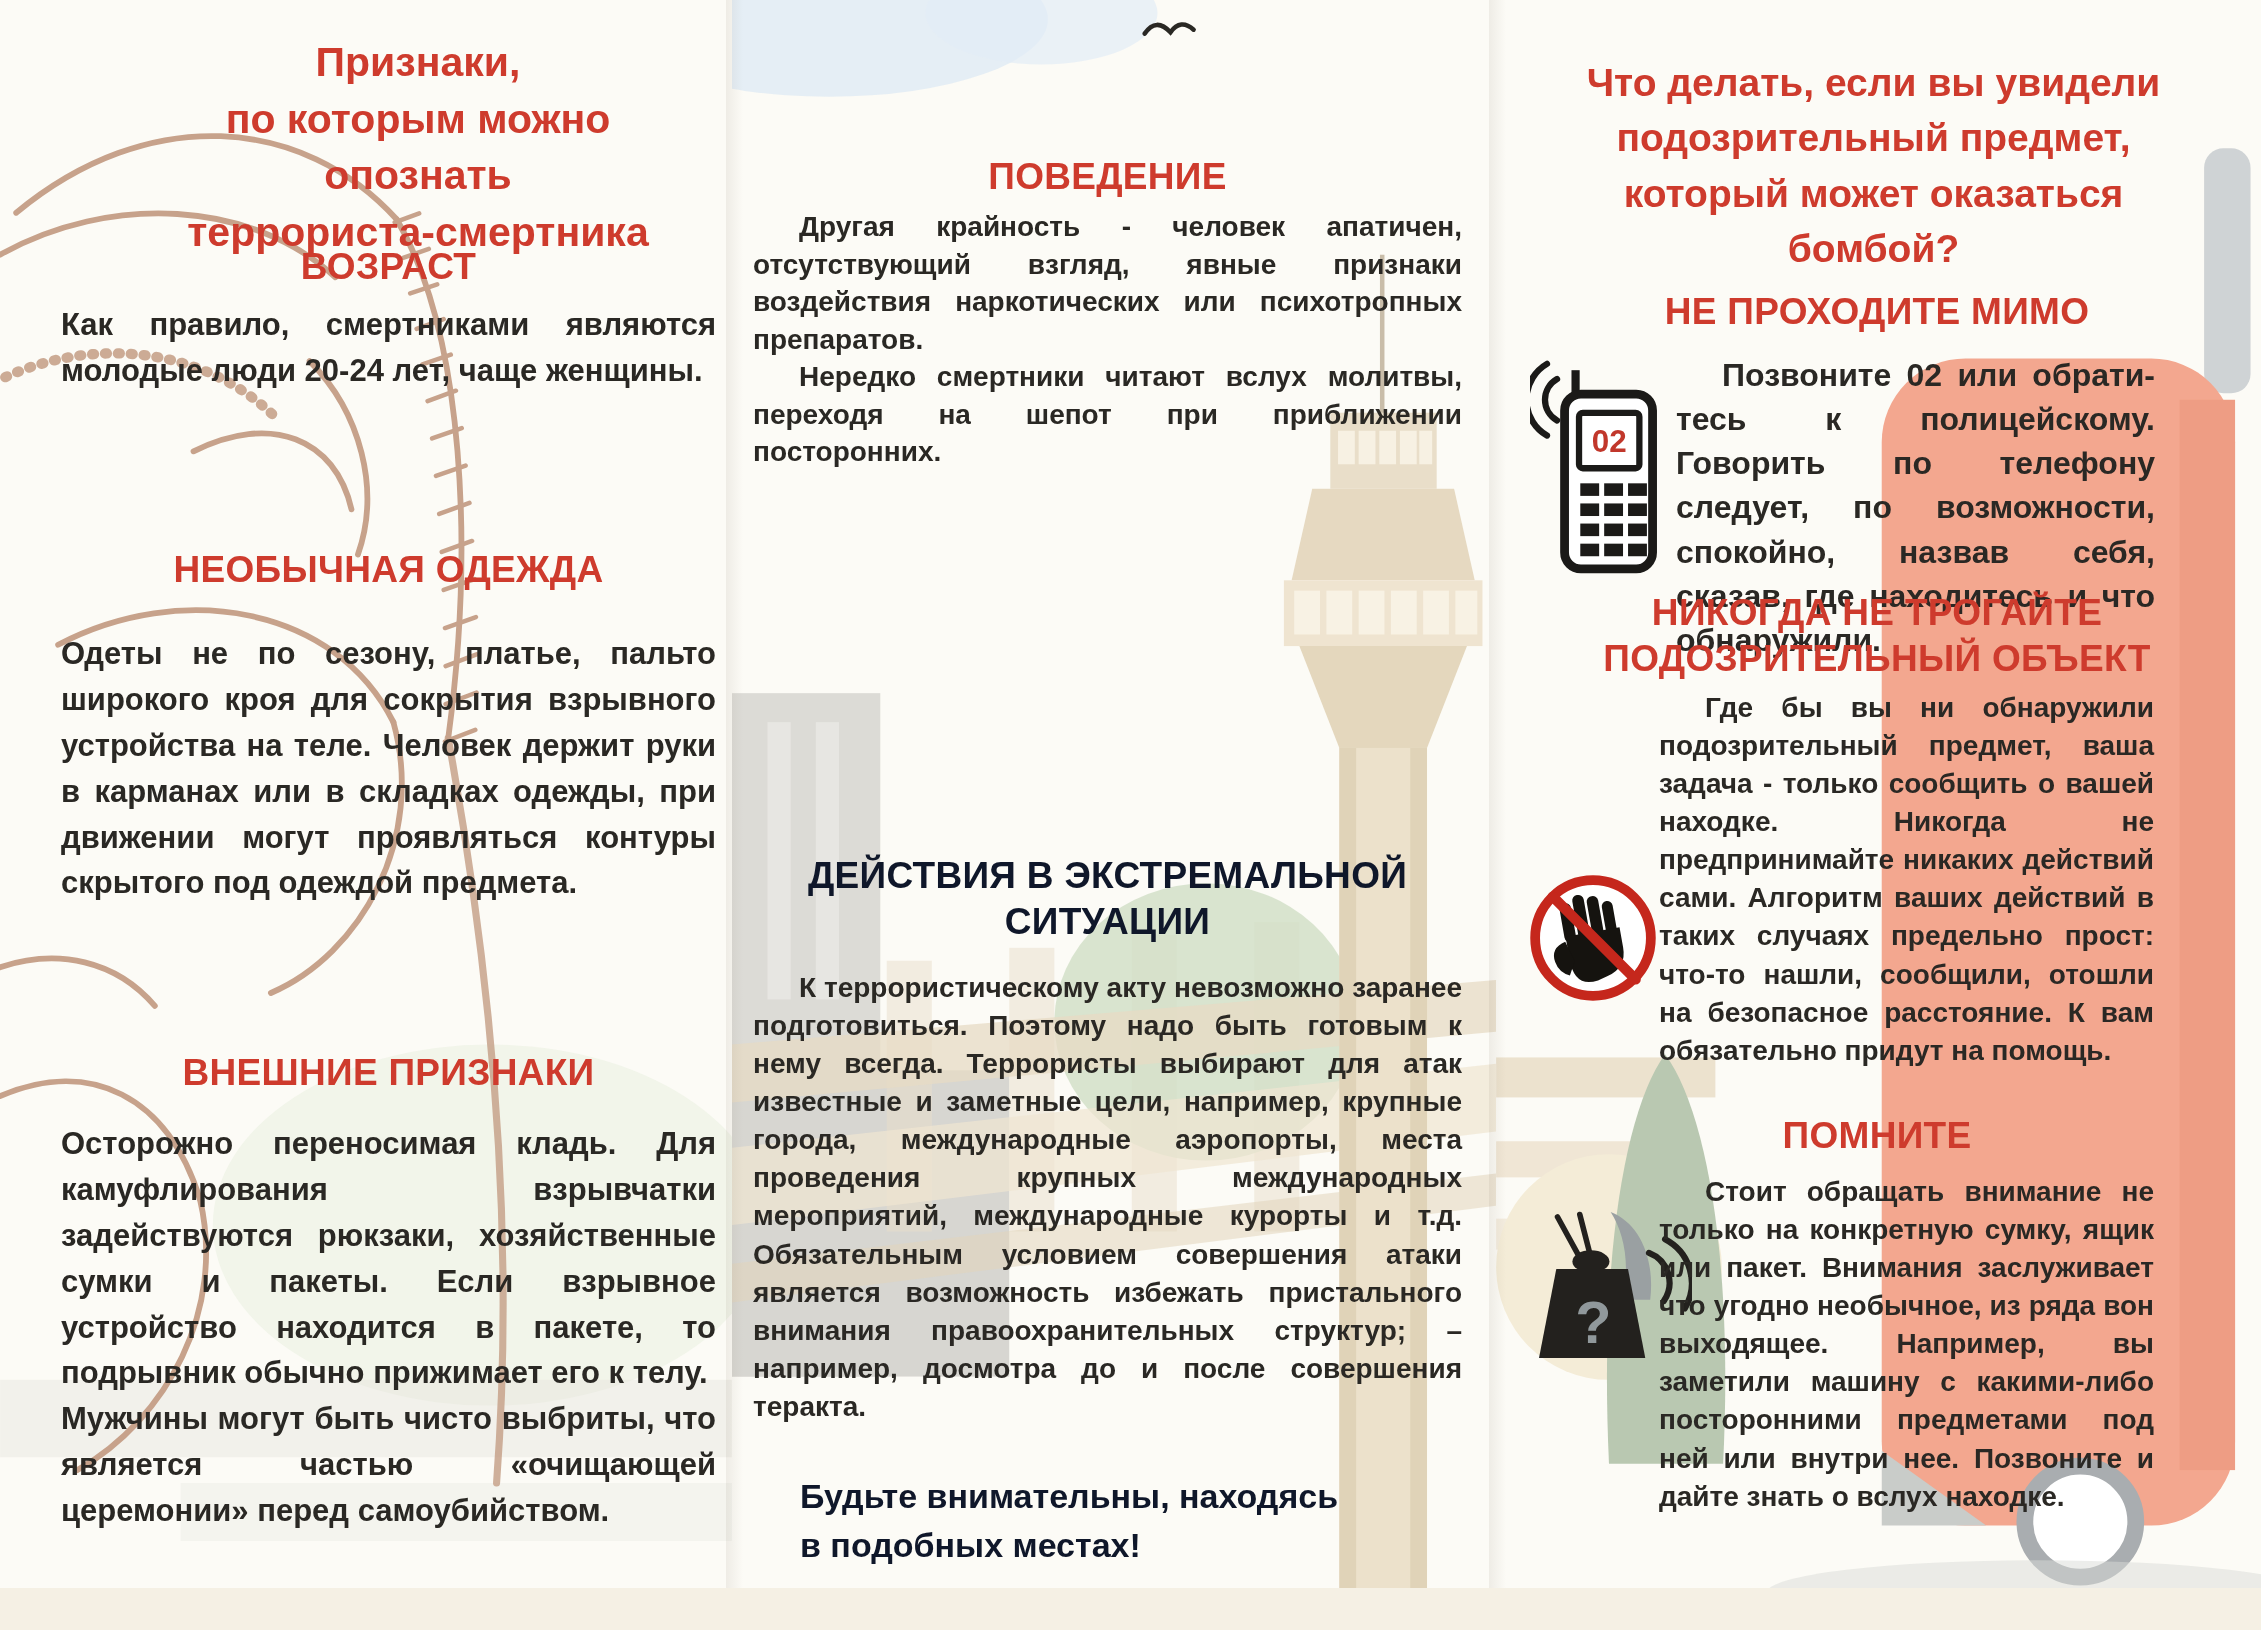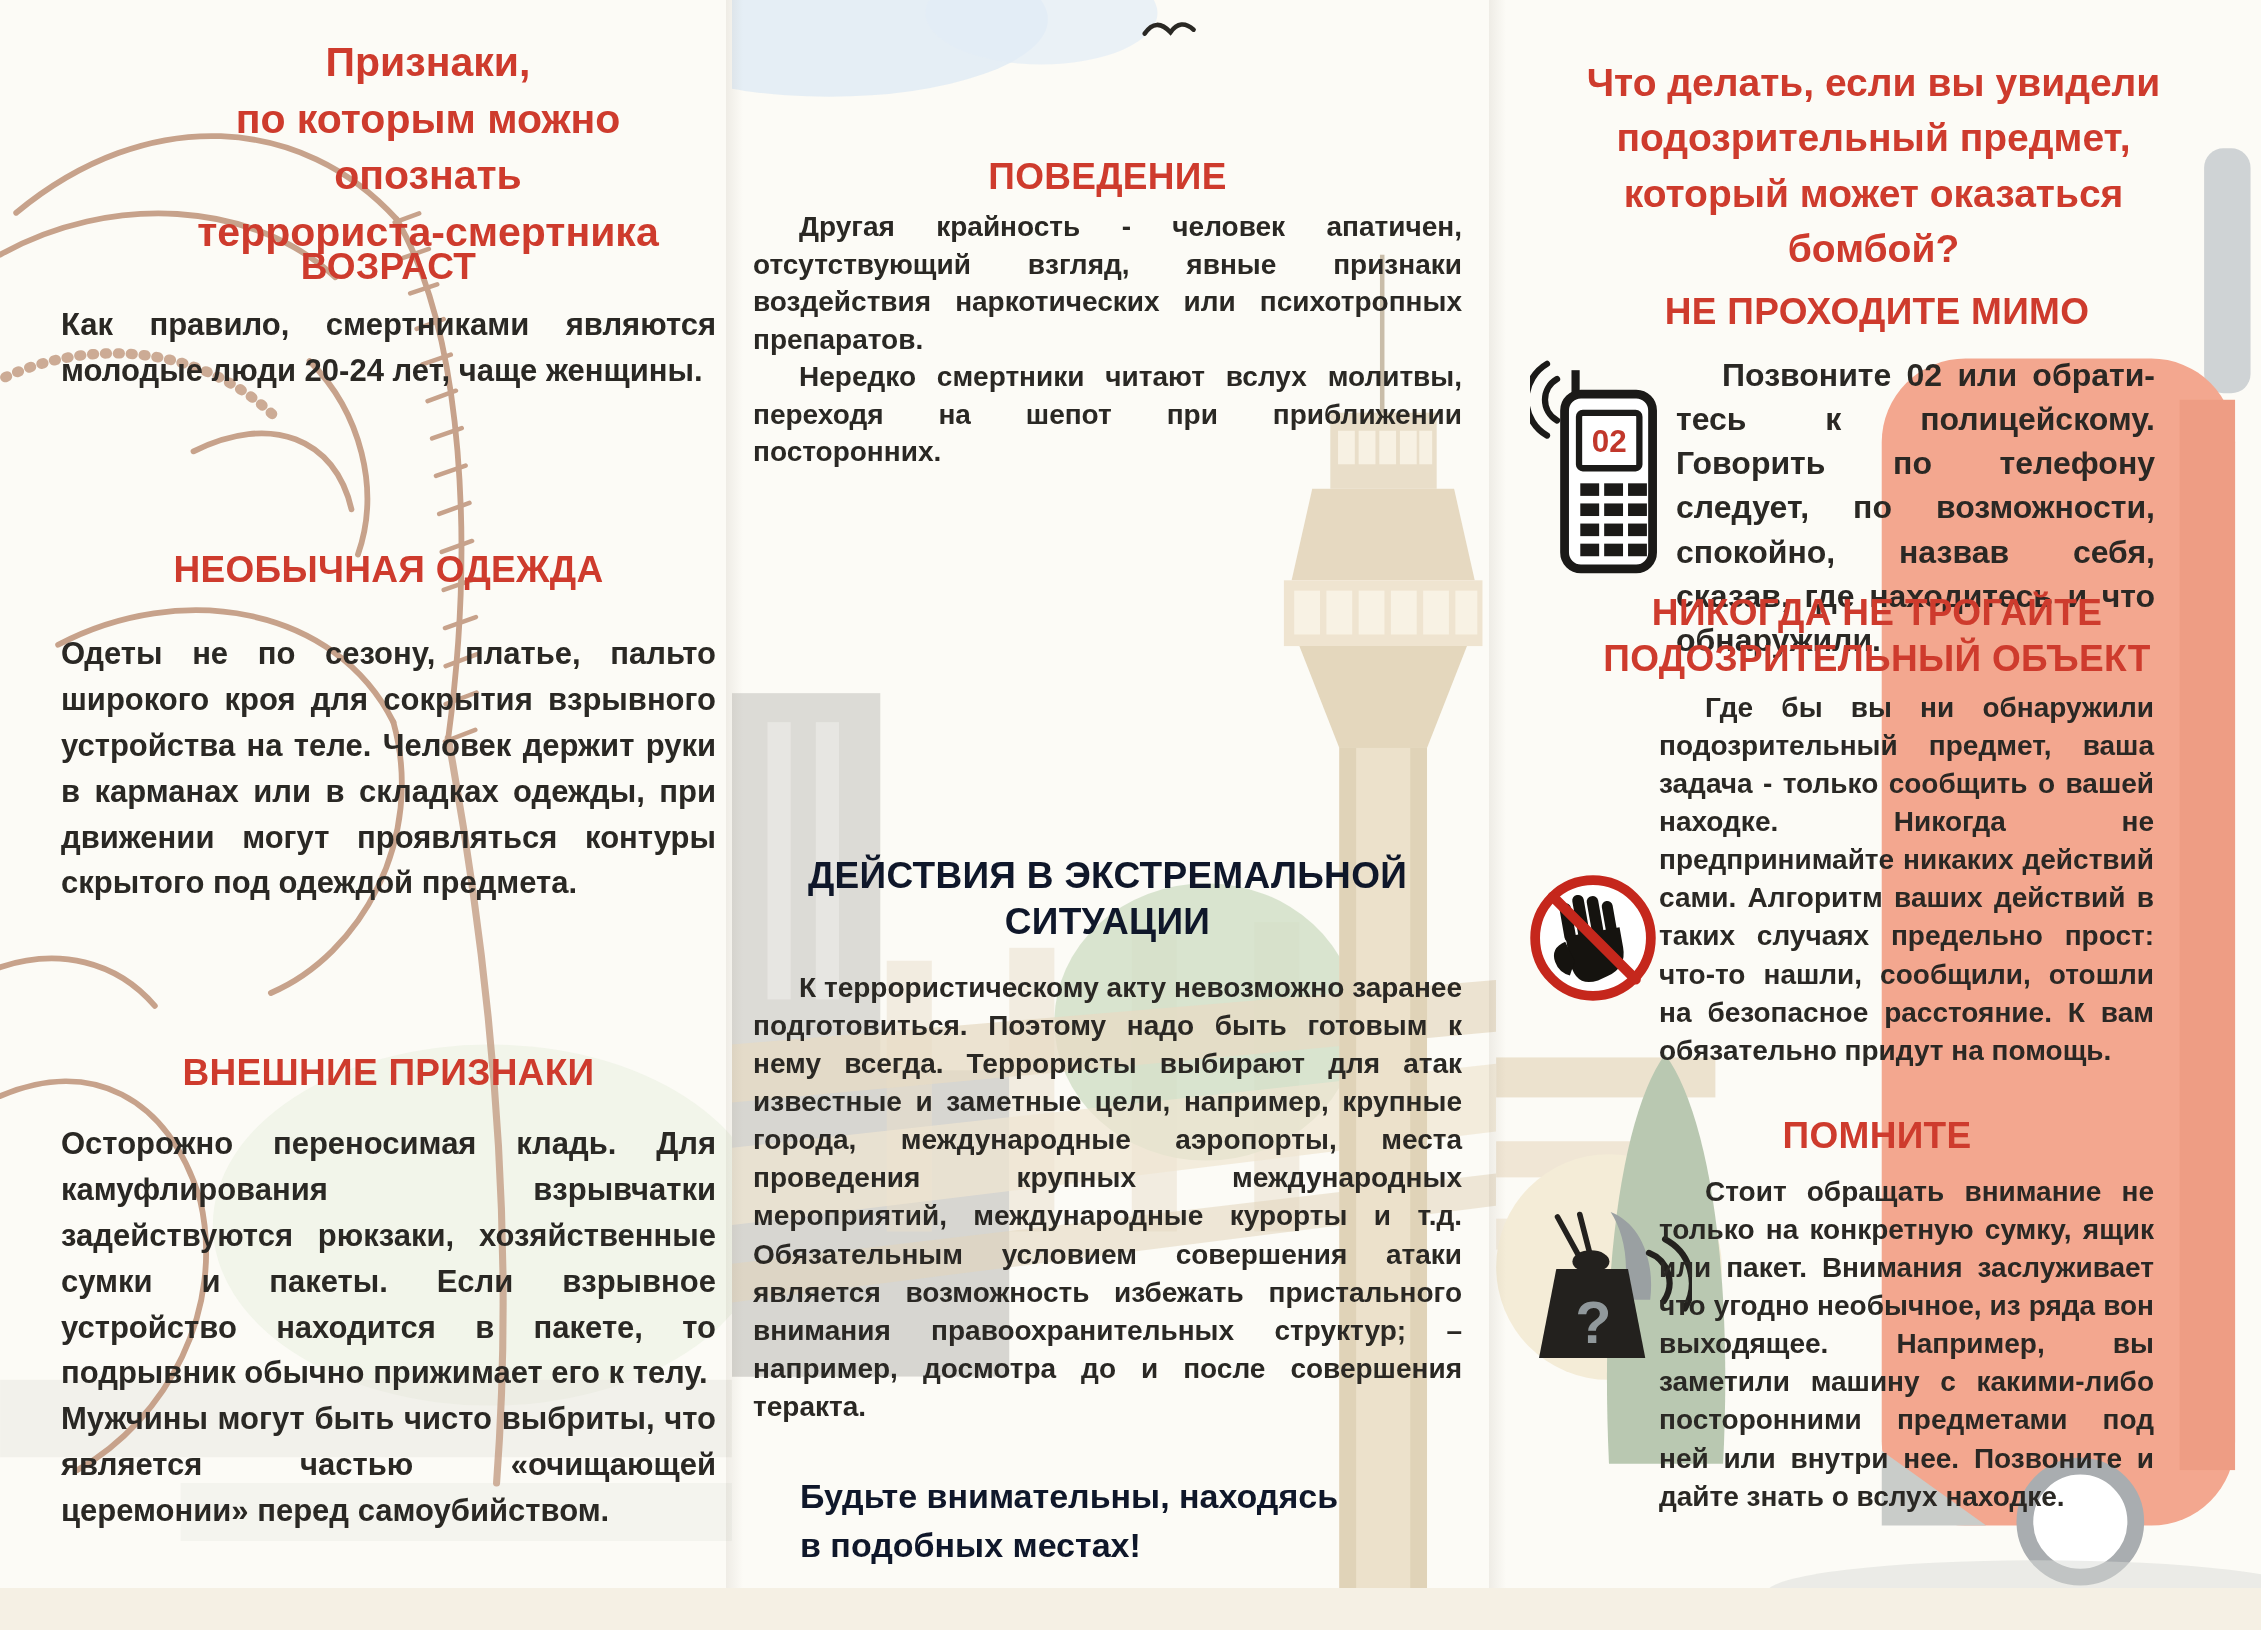--- a/index.html
+++ b/index.html
@@ -16,21 +16,21 @@
   h1,h2,p{margin:0;padding:0;}
   .red{color:#ce3b2d;}
   .red-muted{color:#0f172a;}
   .title{white-space:pre-line;text-align:center;line-height:1.38;}
   .heading{white-space:pre-line;text-align:center;line-height:1.25;letter-spacing:0.3px;}
   .body{color:#2a2824;text-align:justify;}
   .body p{margin:0;}
   .indented p{text-indent:46px;}
 
   
-  .title-left{left:138px;top:34px;width:580px;font-size:41px;}
+  .title-left{left:128px;top:34px;width:580px;font-size:41px;}
   .h-age{left:61px;top:244px;width:655px;font-size:37px;}
   .b-age{left:61px;top:302px;width:655px;font-size:31px;line-height:1.48;}
   .h-clothes{left:61px;top:547px;width:655px;font-size:37px;}
   .b-clothes{left:61px;top:631px;width:655px;font-size:31px;line-height:1.48;}
   .h-ext{left:61px;top:1050px;width:655px;font-size:37px;}
   .b-ext{left:61px;top:1121px;width:655px;font-size:31px;line-height:1.48;}
 
   
   .h-behavior{left:753px;top:154px;width:709px;font-size:37px;}
   .b-behavior{left:753px;top:208px;width:709px;font-size:28px;line-height:1.34;}

